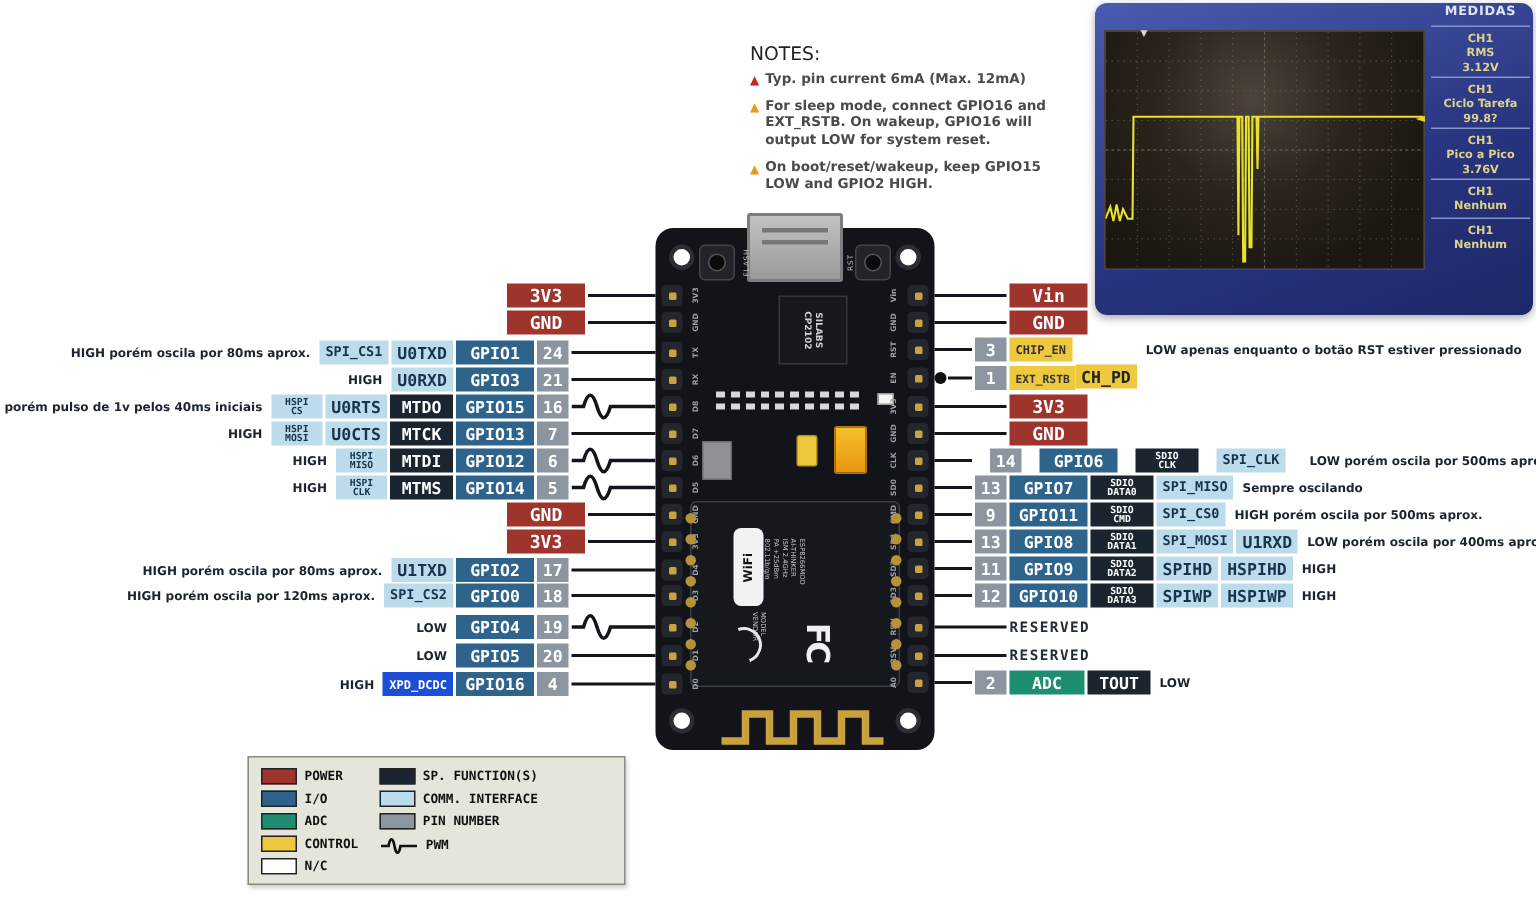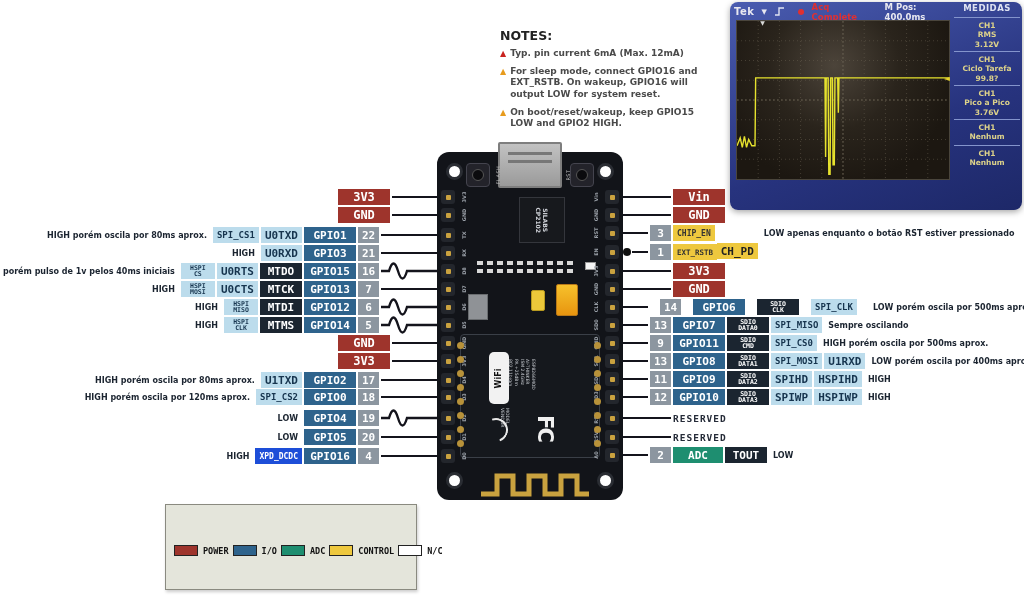--- a/index.html
+++ b/index.html
@@ -4,21 +4,21 @@
 <style>
   html,body{margin:0;padding:0;background:#fff;}
   #app{position:relative;width:1024px;height:610px;background:#fff;overflow:hidden;
        font-family:"DejaVu Sans",sans-serif;}
   
   #title{position:absolute;left:160px;top:28px;transform-origin:left top;}
   #title h1{margin:0;font-size:23px;font-weight:bold;color:#131313;letter-spacing:-0.5px;transform:scaleX(.93);transform-origin:left;white-space:nowrap;}
   #badge{display:inline-block;margin-top:4px;background:#101010;color:#fff;font-size:20px;font-weight:bold;padding:1px 8px 2px;letter-spacing:-0.5px;transform:scaleX(.95);transform-origin:left;}
   
   #notes{position:absolute;left:500px;top:28px;width:218px;}
-  #notes h2{margin:0 0 5px;font-size:12.5px;font-weight:bold;color:#222;}
+  #notes h2{margin:0 0 5px;font-size:12.5px;font-weight:normal;color:#222;}
   .note{display:flex;gap:4px;margin-bottom:6px;font-size:9px;font-weight:bold;color:#4a4a4a;line-height:1.3;}
   .note .tri{font-size:8px;line-height:1.4;flex:none;}
   
   #scope{position:absolute;left:730px;top:2px;width:292px;height:208px;border-radius:8px;
          background:linear-gradient(160deg,#4a5cb0,#27337e 60%,#1d2868);box-shadow:0 2px 6px rgba(0,0,0,.35);}
   .sc-head{position:absolute;left:4px;top:1px;right:70px;height:17px;display:flex;align-items:center;gap:7px;color:#e8e8f0;font-size:8.5px;font-weight:bold;}
   .sc-brand{font-size:10px;letter-spacing:.5px;}
   .sc-acq{color:#e03030;}
   .sc-dot{color:#e03030;font-size:8px;}
   .sc-screen{position:absolute;left:6px;top:18px;width:212px;height:158px;border:1px solid #4a453c;
@@ -85,21 +85,21 @@
   .c-control-sm{background:#eec83e;color:#333;font-size:8px;}
   .c-control-xs{background:#eec83e;color:#333;font-size:7.5px;}
   .c-adc{background:#1e8e70;color:#fff;min-width:50px;}
   .c-reserved{background:none;color:#252b38;font-size:9.5px;letter-spacing:1px;padding:0;}
   .comment{font-size:8px;font-weight:bold;color:#1b2430;white-space:nowrap;margin:0 4px;}
   .connline{height:2.5px;background:#14141c;flex:none;}
   .dot{width:8px;height:8px;border-radius:50%;background:#101010;flex:none;margin-right:-1px;}
   .pwm-wrap{flex:none;display:inline-flex;align-items:center;}
   
   #legend{position:absolute;left:165px;top:504px;width:252px;height:86px;background:#e4e5db;border:1px solid #8a8a80;box-shadow:1px 2px 3px rgba(0,0,0,.2);display:flex;gap:14px;padding:7px 0 0 8px;box-sizing:border-box;}
-  .lcol{display:flex;flex-direction:row;gap:4px;}
+  .lcol{display:flex;flex-direction:column;gap:4px;}
   .litem{display:flex;align-items:center;gap:5px;}
   .swatch{width:24px;height:11px;border:1px solid #222;box-sizing:border-box;flex:none;}
   .litem span.lbl{font-family:"DejaVu Sans Mono",monospace;font-size:8.5px;font-weight:bold;color:#111;white-space:nowrap;}
 </style>
 </head>
 <body>
 
 <div id="app">
 
 
@@ -115,32 +115,20 @@
           <span>For sleep mode, connect GPIO16 and EXT_RSTB. On wakeup, GPIO16 will output LOW for system reset.</span>
         </div>
         <div class="note">
           <span class="tri" style="color: rgb(231, 155, 29);">▲</span>
           <span>On boot/reset/wakeup, keep GPIO15 LOW and GPIO2 HIGH.</span>
         </div>
       </div>
   </div>
 
   <div id="scope">
-    <div class="sc-head">
-      <span class="sc-brand">Tek</span>
-      <span style="font-size:7px;">▼</span>
-      <svg width="11" height="10">
-          <path d="M1,8 h4 V1 h5" stroke="#dfe3f2" stroke-width="1.4" fill="none"></path>
-        </svg>
-      <span style="flex:1"></span>
-      <span class="sc-dot">●</span>
-      <span class="sc-acq">Acq Complete</span>
-      <span style="flex:1"></span>
-      <span>M Pos: 400.0ms</span>
-    </div>
     <div class="sc-screen">
       <svg id="gridsvg" viewBox="0 0 100 100" preserveAspectRatio="none">
           <line x1="10" y1="0" x2="10" y2="100" stroke="#6b6353" stroke-width="0.5" stroke-dasharray="1 3" vector-effect="non-scaling-stroke"></line>
           <line x1="20" y1="0" x2="20" y2="100" stroke="#6b6353" stroke-width="0.5" stroke-dasharray="1 3" vector-effect="non-scaling-stroke"></line>
           <line x1="30" y1="0" x2="30" y2="100" stroke="#6b6353" stroke-width="0.5" stroke-dasharray="1 3" vector-effect="non-scaling-stroke"></line>
           <line x1="40" y1="0" x2="40" y2="100" stroke="#6b6353" stroke-width="0.5" stroke-dasharray="1 3" vector-effect="non-scaling-stroke"></line>
           <line x1="50" y1="0" x2="50" y2="100" stroke="#6b6353" stroke-width="0.5" stroke-dasharray="1 3" vector-effect="non-scaling-stroke"></line>
           <line x1="60" y1="0" x2="60" y2="100" stroke="#6b6353" stroke-width="0.5" stroke-dasharray="1 3" vector-effect="non-scaling-stroke"></line>
           <line x1="70" y1="0" x2="70" y2="100" stroke="#6b6353" stroke-width="0.5" stroke-dasharray="1 3" vector-effect="non-scaling-stroke"></line>
           <line x1="80" y1="0" x2="80" y2="100" stroke="#6b6353" stroke-width="0.5" stroke-dasharray="1 3" vector-effect="non-scaling-stroke"></line>
@@ -386,21 +374,21 @@
       </div>
       <div class="prow lrow" style="top: 215px;">
         <span class="box c-power">GND</span>
         <span class="connline" style="width: 45px;"></span>
       </div>
       <div class="prow lrow" style="top: 235px;">
         <span class="comment">HIGH porém oscila por 80ms aprox.</span>
         <span class="box c-comm-sm">SPI_CS1</span>
         <span class="box c-comm">U0TXD</span>
         <span class="box c-io">GPIO1</span>
-        <span class="box c-pin">22</span>
+        <span class="box c-pin">24</span>
         <span class="connline" style="width: 56px;"></span>
       </div>
       <div class="prow lrow" style="top: 253px;">
         <span class="comment">HIGH</span>
         <span class="box c-comm">U0RXD</span>
         <span class="box c-io">GPIO3</span>
         <span class="box c-pin">21</span>
         <span class="connline" style="width: 56px;"></span>
       </div>
       <div class="prow lrow" style="top: 271px;">
@@ -619,15 +607,37 @@
         </div>
         <div class="litem">
           <span class="swatch" style="background: rgb(238, 200, 62);"></span>
           <span class="lbl">CONTROL</span>
         </div>
         <div class="litem">
           <span class="swatch" style="background: rgb(255, 255, 255);"></span>
           <span class="lbl">N/C</span>
         </div>
       </div>
+      <div class="lcol">
+        <div class="litem">
+          <span class="swatch" style="background: rgb(27, 37, 48);"></span>
+          <span class="lbl">SP. FUNCTION(S)</span>
+        </div>
+        <div class="litem">
+          <span class="swatch" style="background: rgb(188, 220, 236);"></span>
+          <span class="lbl">COMM. INTERFACE</span>
+        </div>
+        <div class="litem">
+          <span class="swatch" style="background: rgb(140, 150, 160);"></span>
+          <span class="lbl">PIN NUMBER</span>
+        </div>
+        <div class="litem">
+          <span class="pwm-wrap">
+            <svg width="26" height="14" viewBox="0 0 26 14">
+              <path d="M1,7 h5 C7,1 9,1 10,7 C11,13 13,13 14,7 h11" stroke="#111" stroke-width="1.8" fill="none"></path>
+            </svg>
+          </span>
+          <span class="lbl">PWM</span>
+        </div>
+      </div>
     </div>
 
 </div>
 
 </body></html>

